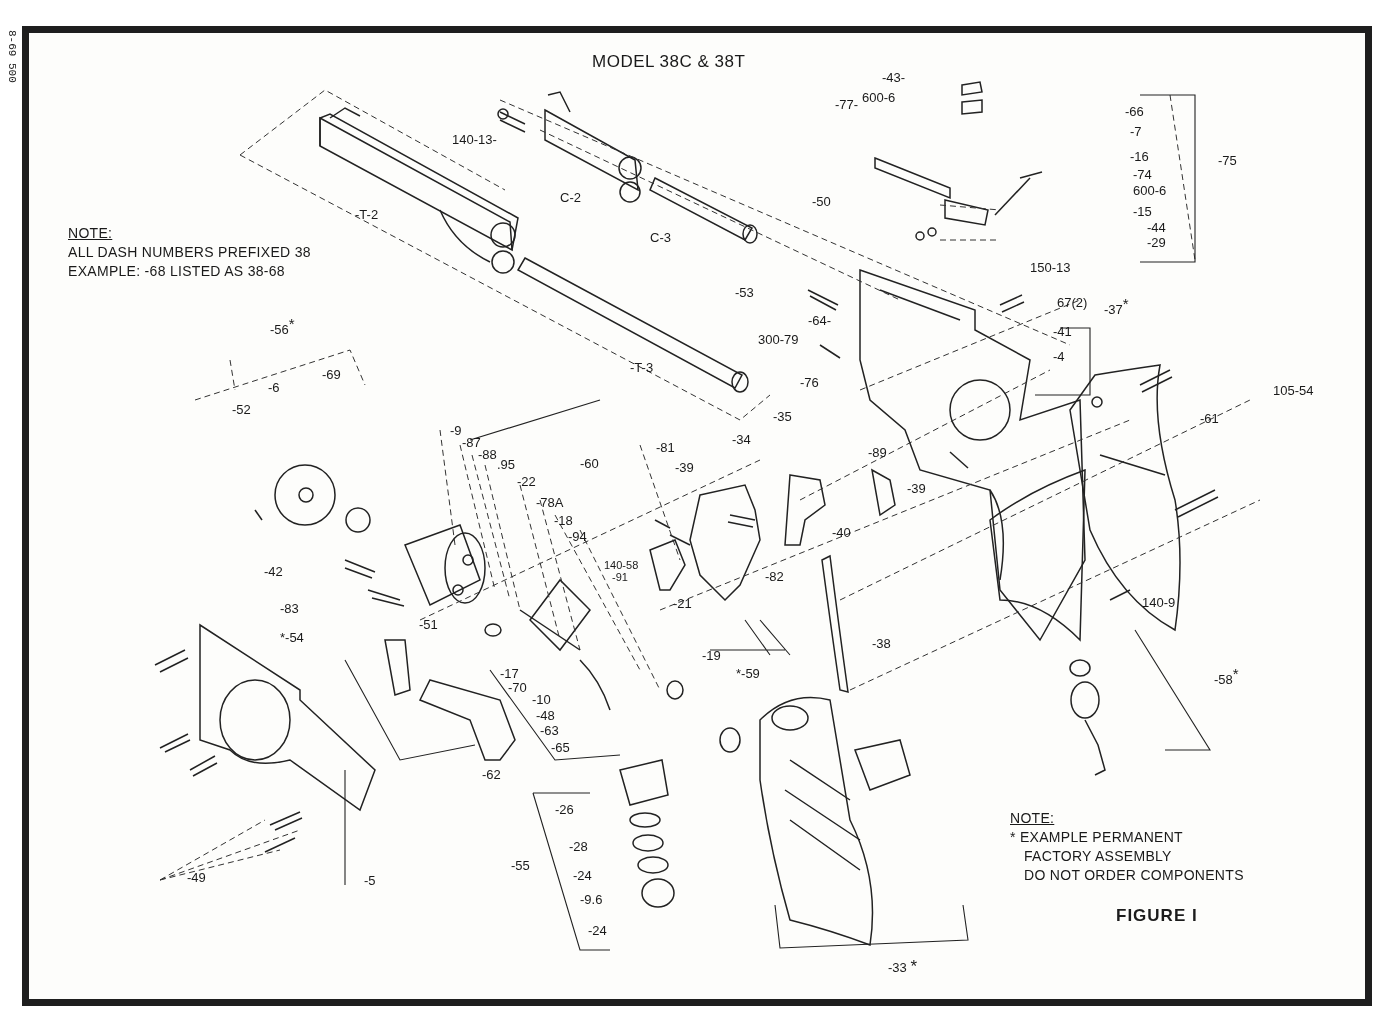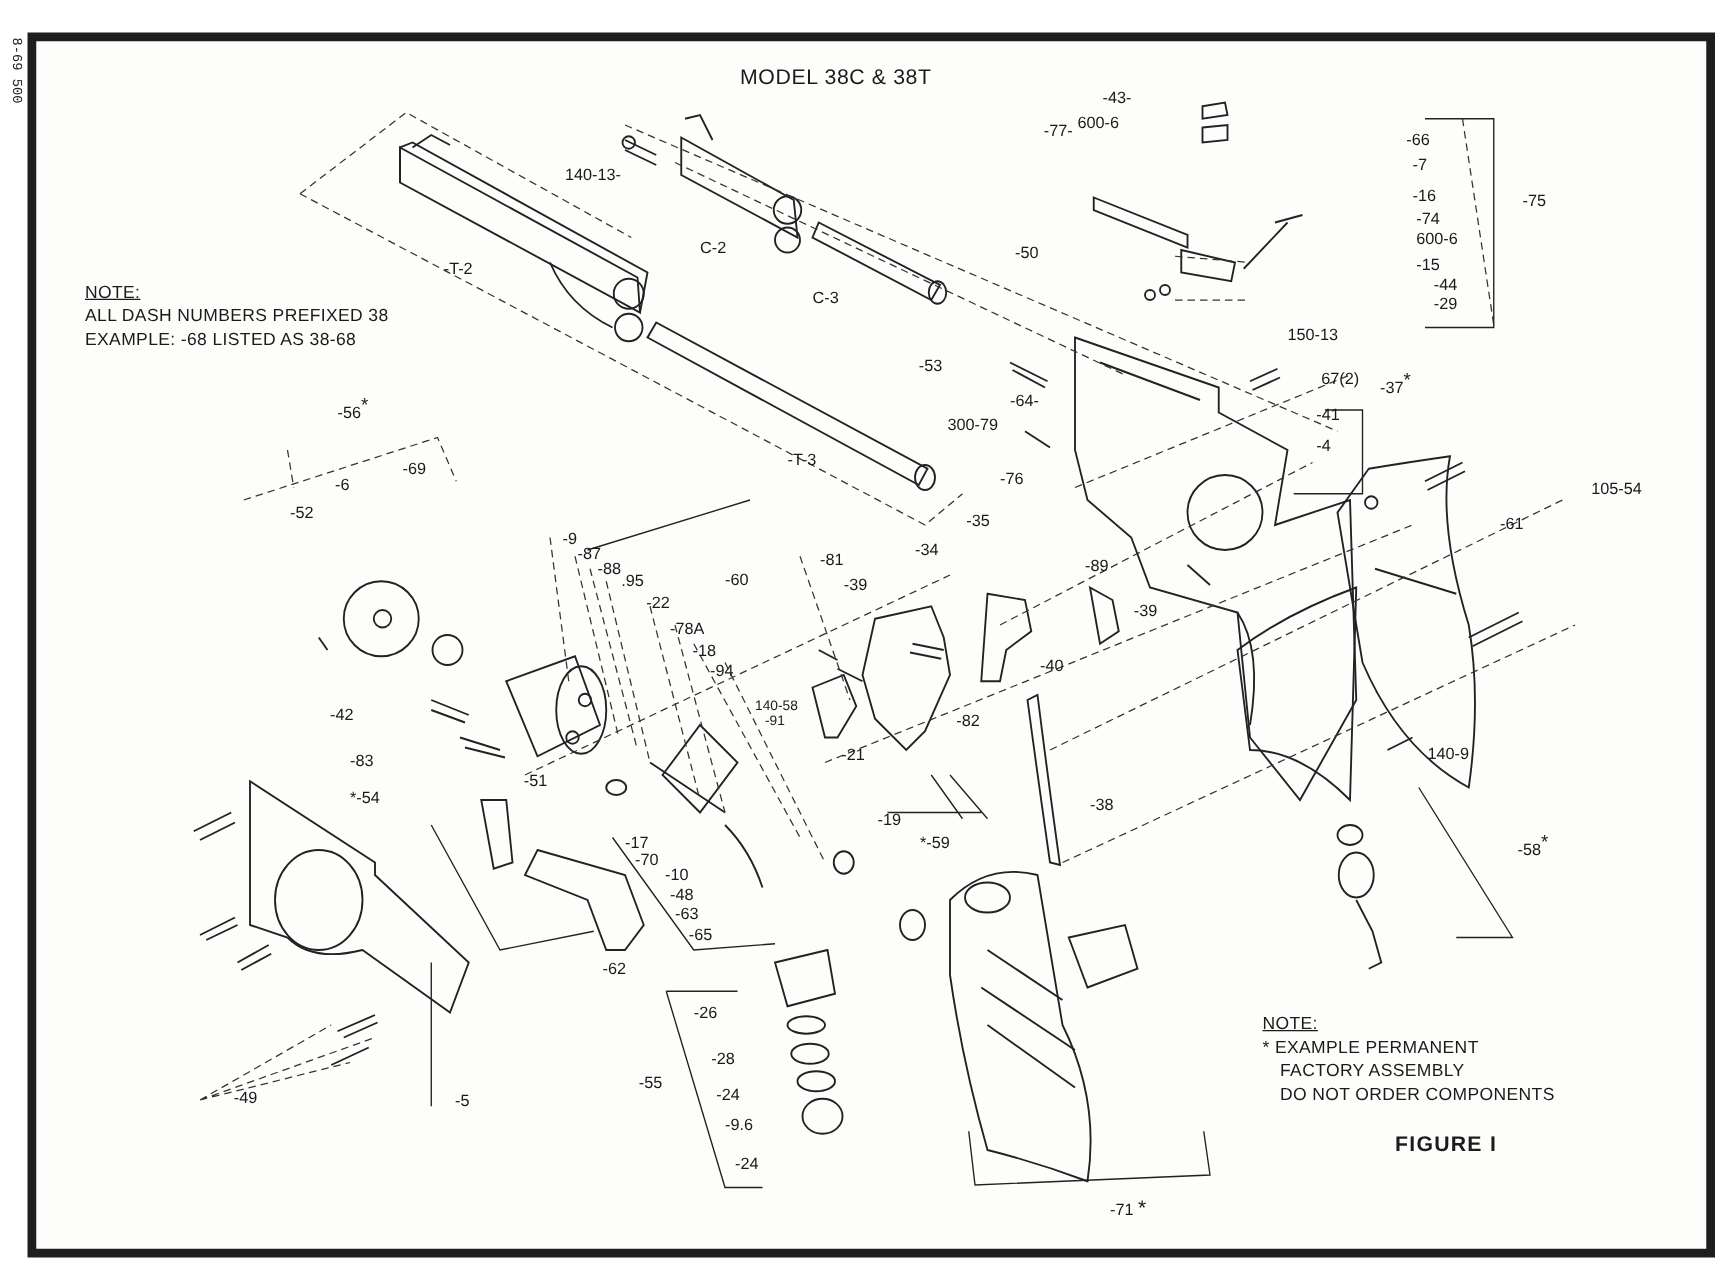--- a/index.html
+++ b/index.html
@@ -308,13 +308,13 @@
 <div class="lbl" style="left:551px;top:741px">-65</div>
 <div class="lbl" style="left:482px;top:768px">-62</div>
 <div class="lbl" style="left:555px;top:803px">-26</div>
 <div class="lbl" style="left:569px;top:840px">-28</div>
 <div class="lbl" style="left:511px;top:859px">-55</div>
 <div class="lbl" style="left:573px;top:869px">-24</div>
 <div class="lbl" style="left:580px;top:893px">-9.6</div>
 <div class="lbl" style="left:588px;top:924px">-24</div>
 <div class="lbl" style="left:187px;top:871px">-49</div>
 <div class="lbl" style="left:364px;top:874px">-5</div>
-<div class="lbl" style="left:888px;top:960px"><span>-71</span> <span style="font-size:17px">*</span></div>
+<div class="lbl" style="left:888px;top:960px"><span>-33</span> <span style="font-size:17px">*</span></div>
 
 </body></html>

